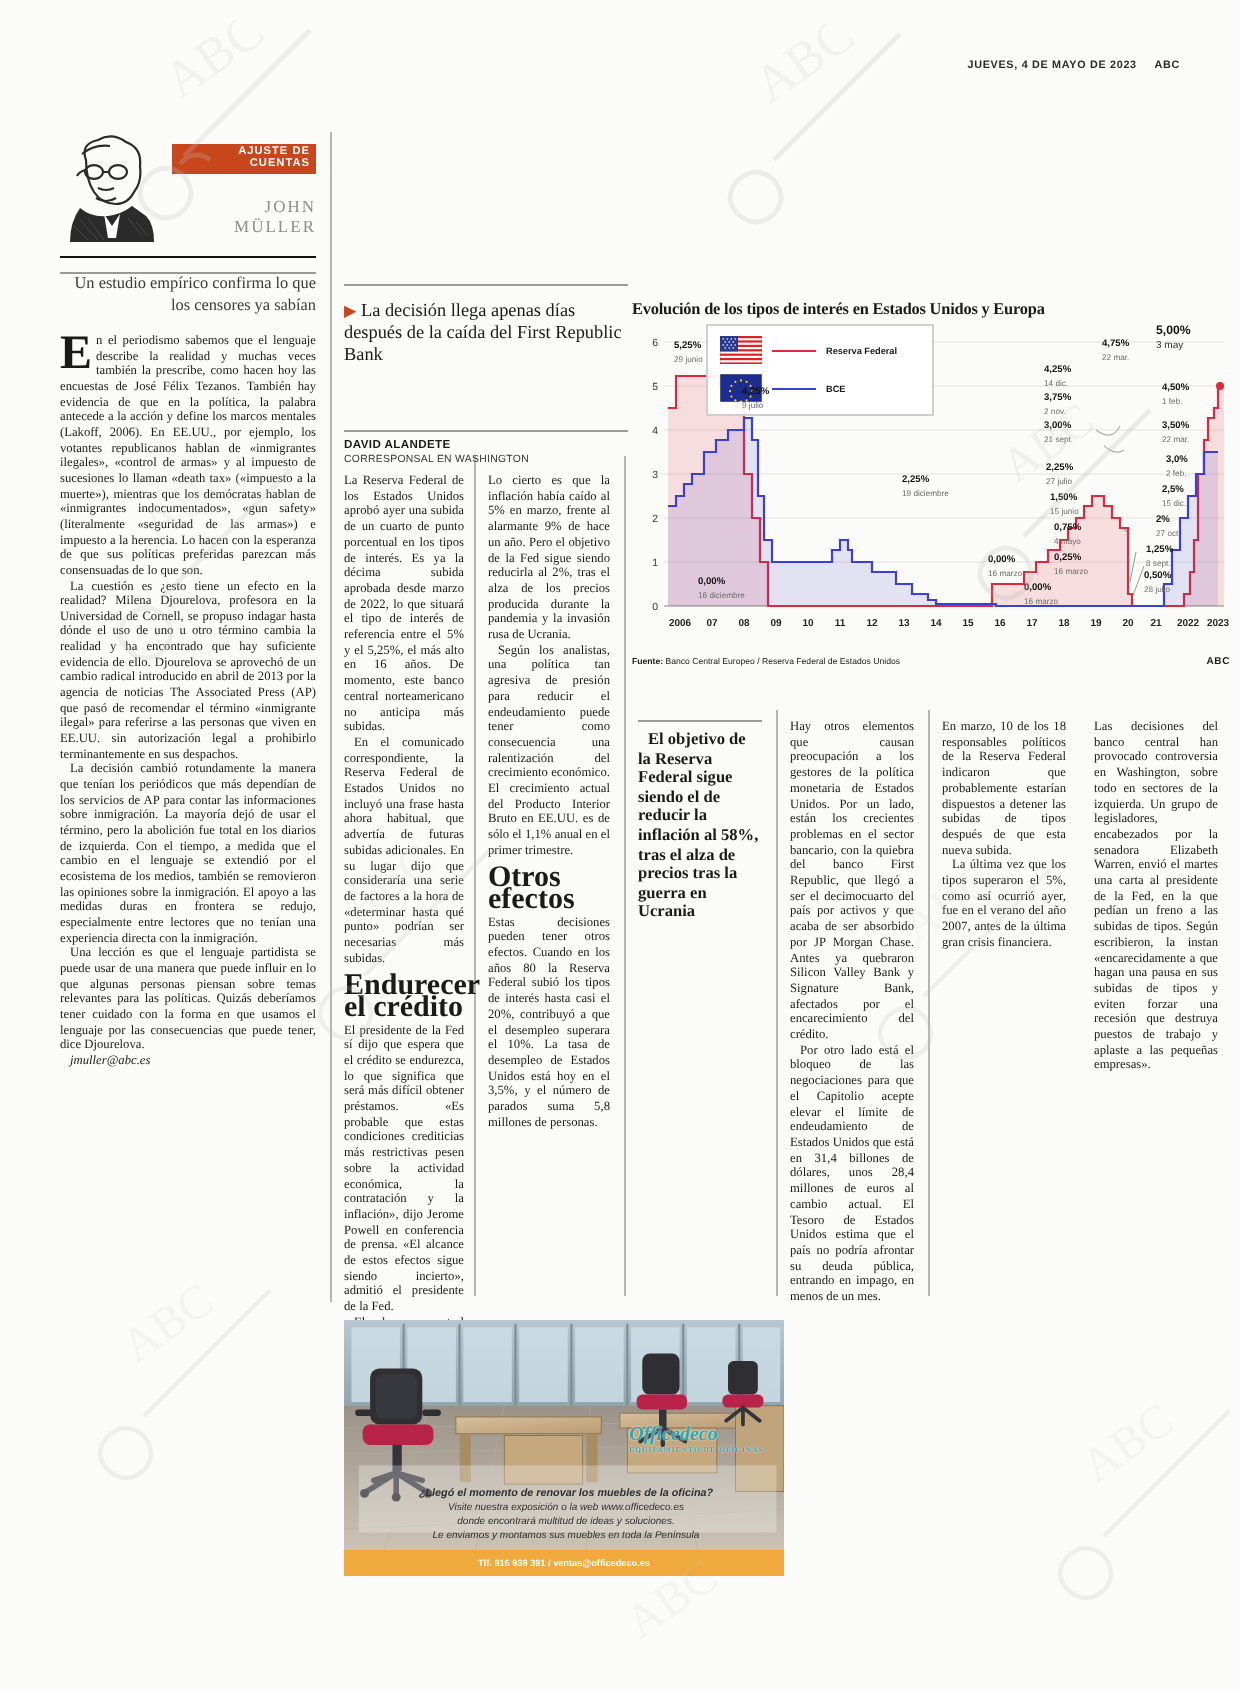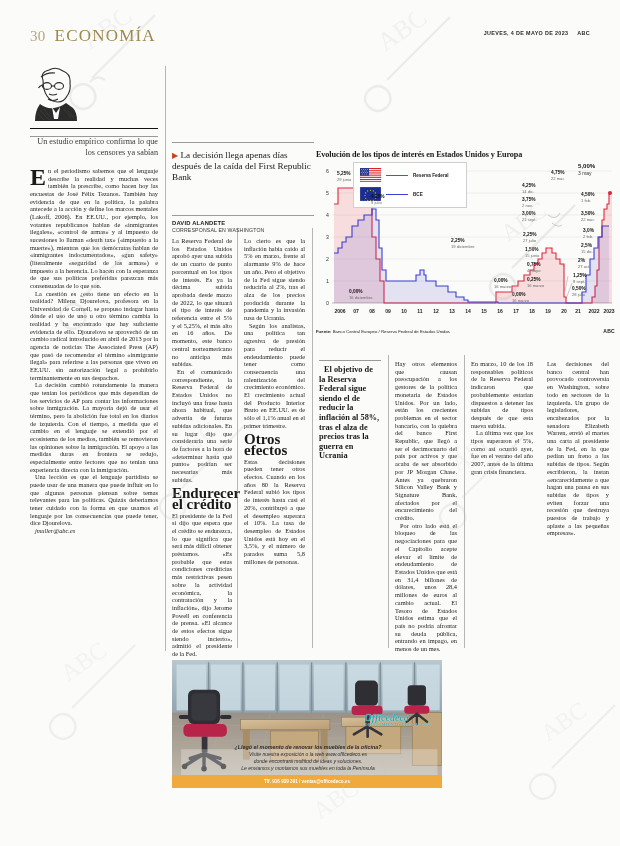--- a/index.html
+++ b/index.html
@@ -132,21 +132,21 @@
   }
 
   
   .ann { position:absolute; font-family:"Liberation Sans", sans-serif; white-space:nowrap; }
   .ann .v { display:block; font-weight:bold; font-size:4.8px; color:#111; }
   .ann .d { display:block; font-size:4.1px; color:#6b6b6b; margin-top:.5px; }
   .ann.big .v { font-size:6.1px; }
   .ann.big .d { font-size:5px; color:#333; }
 
   
-  .advert { position:absolute; left:172px; top:660px; width:270px; height:128px; overflow:hidden; }
+  .advert { position:absolute; left:172px; top:660px; width:220px; height:128px; overflow:hidden; }
   .ad-photo { position:absolute; inset:0; }
   .ad-text {
     position:absolute; left:6px; right:4px; bottom:17px;
     font-family:"Liberation Sans", sans-serif; font-style:italic;
     color:#2f2f2f; text-align:center;
   }
   .ad-l1 { font-size:5.4px; font-weight:bold; }
   .ad-l2 { font-size:5px; margin-top:1.5px; }
   .ad-l3 { font-size:5px; margin-top:1px; }
   .ad-l4 { font-size:5px; margin-top:1px; }
@@ -160,24 +160,20 @@
     font-family:"Liberation Serif", serif; font-style:italic;
     color:#2ba6b5; font-size:10px; font-weight:bold; text-shadow:0 0 1px #fff;
   }
   .ad-logo small { display:block; font-size:3.6px; letter-spacing:.6px; font-style:normal; }
 </style>
 </head>
 <body>
 
 <div class="page">
 
-  <div class="masthead">
-    <span class="folio">30</span>
-    <span class="section-name">ECONOMÍA</span>
-  </div>
   <div class="hdr-right">
     <span>JUEVES, 4 DE MAYO DE 2023</span>
     <span class="abc">ABC</span>
   </div>
 
   <div class="opinion">
     <div class="opinion-top">
       <div class="caricature">
         <svg width="52" height="56" viewBox="0 0 52 56">
           <g fill="none" stroke="#2a2a2a" stroke-width="1.1">
@@ -189,20 +185,27 @@
             <path d="M19 28 q4 2 8 0"></path>
             <path d="M18 33 q5 3 10 0"></path>
             <path d="M11 11 q6 -5 14 -4"></path>
           </g>
           <path d="M10 38 q6 5 14 4 q7 -1 12 -5 l7 5 q4 4 4 13 h-42 q0 -10 5 -17z" fill="#2b2b2b"></path>
           <path d="M22 41 l4 6 l4 -6 l-2 12 h-4z" fill="#fff"></path>
           <g stroke="#555" stroke-width=".5" opacity=".7">
             <path d="M6 46 l8 8 M10 44 l9 10 M14 43 l8 11 M34 43 l7 9 M38 45 l6 7"></path>
           </g>
         </svg>
+      </div>
+      <div class="op-meta">
+        <span class="op-kicker">AJUSTE DE CUENTAS</span>
+        <div class="op-author">
+          <div>JOHN</div>
+          <div>MÜLLER</div>
+        </div>
       </div>
     </div>
     <div class="op-rule"></div>
     <div class="op-rule2"></div>
     <div class="op-standfirst">Un estudio empírico confirma lo que los censores ya sabían</div>
     <div class="op-body">
       <p class="dropcap">En el periodismo sabemos que el lenguaje describe la realidad y muchas veces también la prescribe, como hacen hoy las encuestas de José Félix Tezanos. También hay evidencia de que en la política, la palabra antecede a la acción y define los marcos mentales (Lakoff, 2006). En EE.UU., por ejemplo, los votantes republicanos hablan de «inmigrantes ilegales», «control de armas» y al impuesto de sucesiones lo llaman «death tax» («impuesto a la muerte»), mientras que los demócratas hablan de «inmigrantes indocumentados», «gun safety» (literalmente «seguridad de las armas») e impuesto a la herencia. Lo hacen con la esperanza de que sus políticas preferidas parezcan más consensuadas de lo que son.</p>
       <p>La cuestión es ¿esto tiene un efecto en la realidad? Milena Djourelova, profesora en la Universidad de Cornell, se propuso indagar hasta dónde el uso de uno u otro término cambia la realidad y ha encontrado que hay suficiente evidencia de ello. Djourelova se aprovechó de un cambio radical introducido en abril de 2013 por la agencia de noticias The Associated Press (AP) que pasó de recomendar el término «inmigrante ilegal» para referirse a las personas que viven en EE.UU. sin autorización legal a prohibirlo terminantemente en sus despachos.</p>
       <p>La decisión cambió rotundamente la manera que tenían los periódicos que más dependían de los servicios de AP para contar las informaciones sobre inmigración. La mayoría dejó de usar el término, pero la abolición fue total en los diarios de izquierda. Con el tiempo, a medida que el cambio en el lenguaje se extendió por el ecosistema de los medios, también se removieron las opiniones sobre la inmigración. El apoyo a las medidas duras en frontera se redujo, especialmente entre lectores que no tenían una experiencia directa con la inmigración.</p>
       <p>Una lección es que el lenguaje partidista se puede usar de una manera que puede influir en lo que algunas personas piensan sobre temas relevantes para las políticas. Quizás deberíamos tener cuidado con la forma en que usamos el lenguaje por las consecuencias que puede tener, dice Djourelova.</p>

